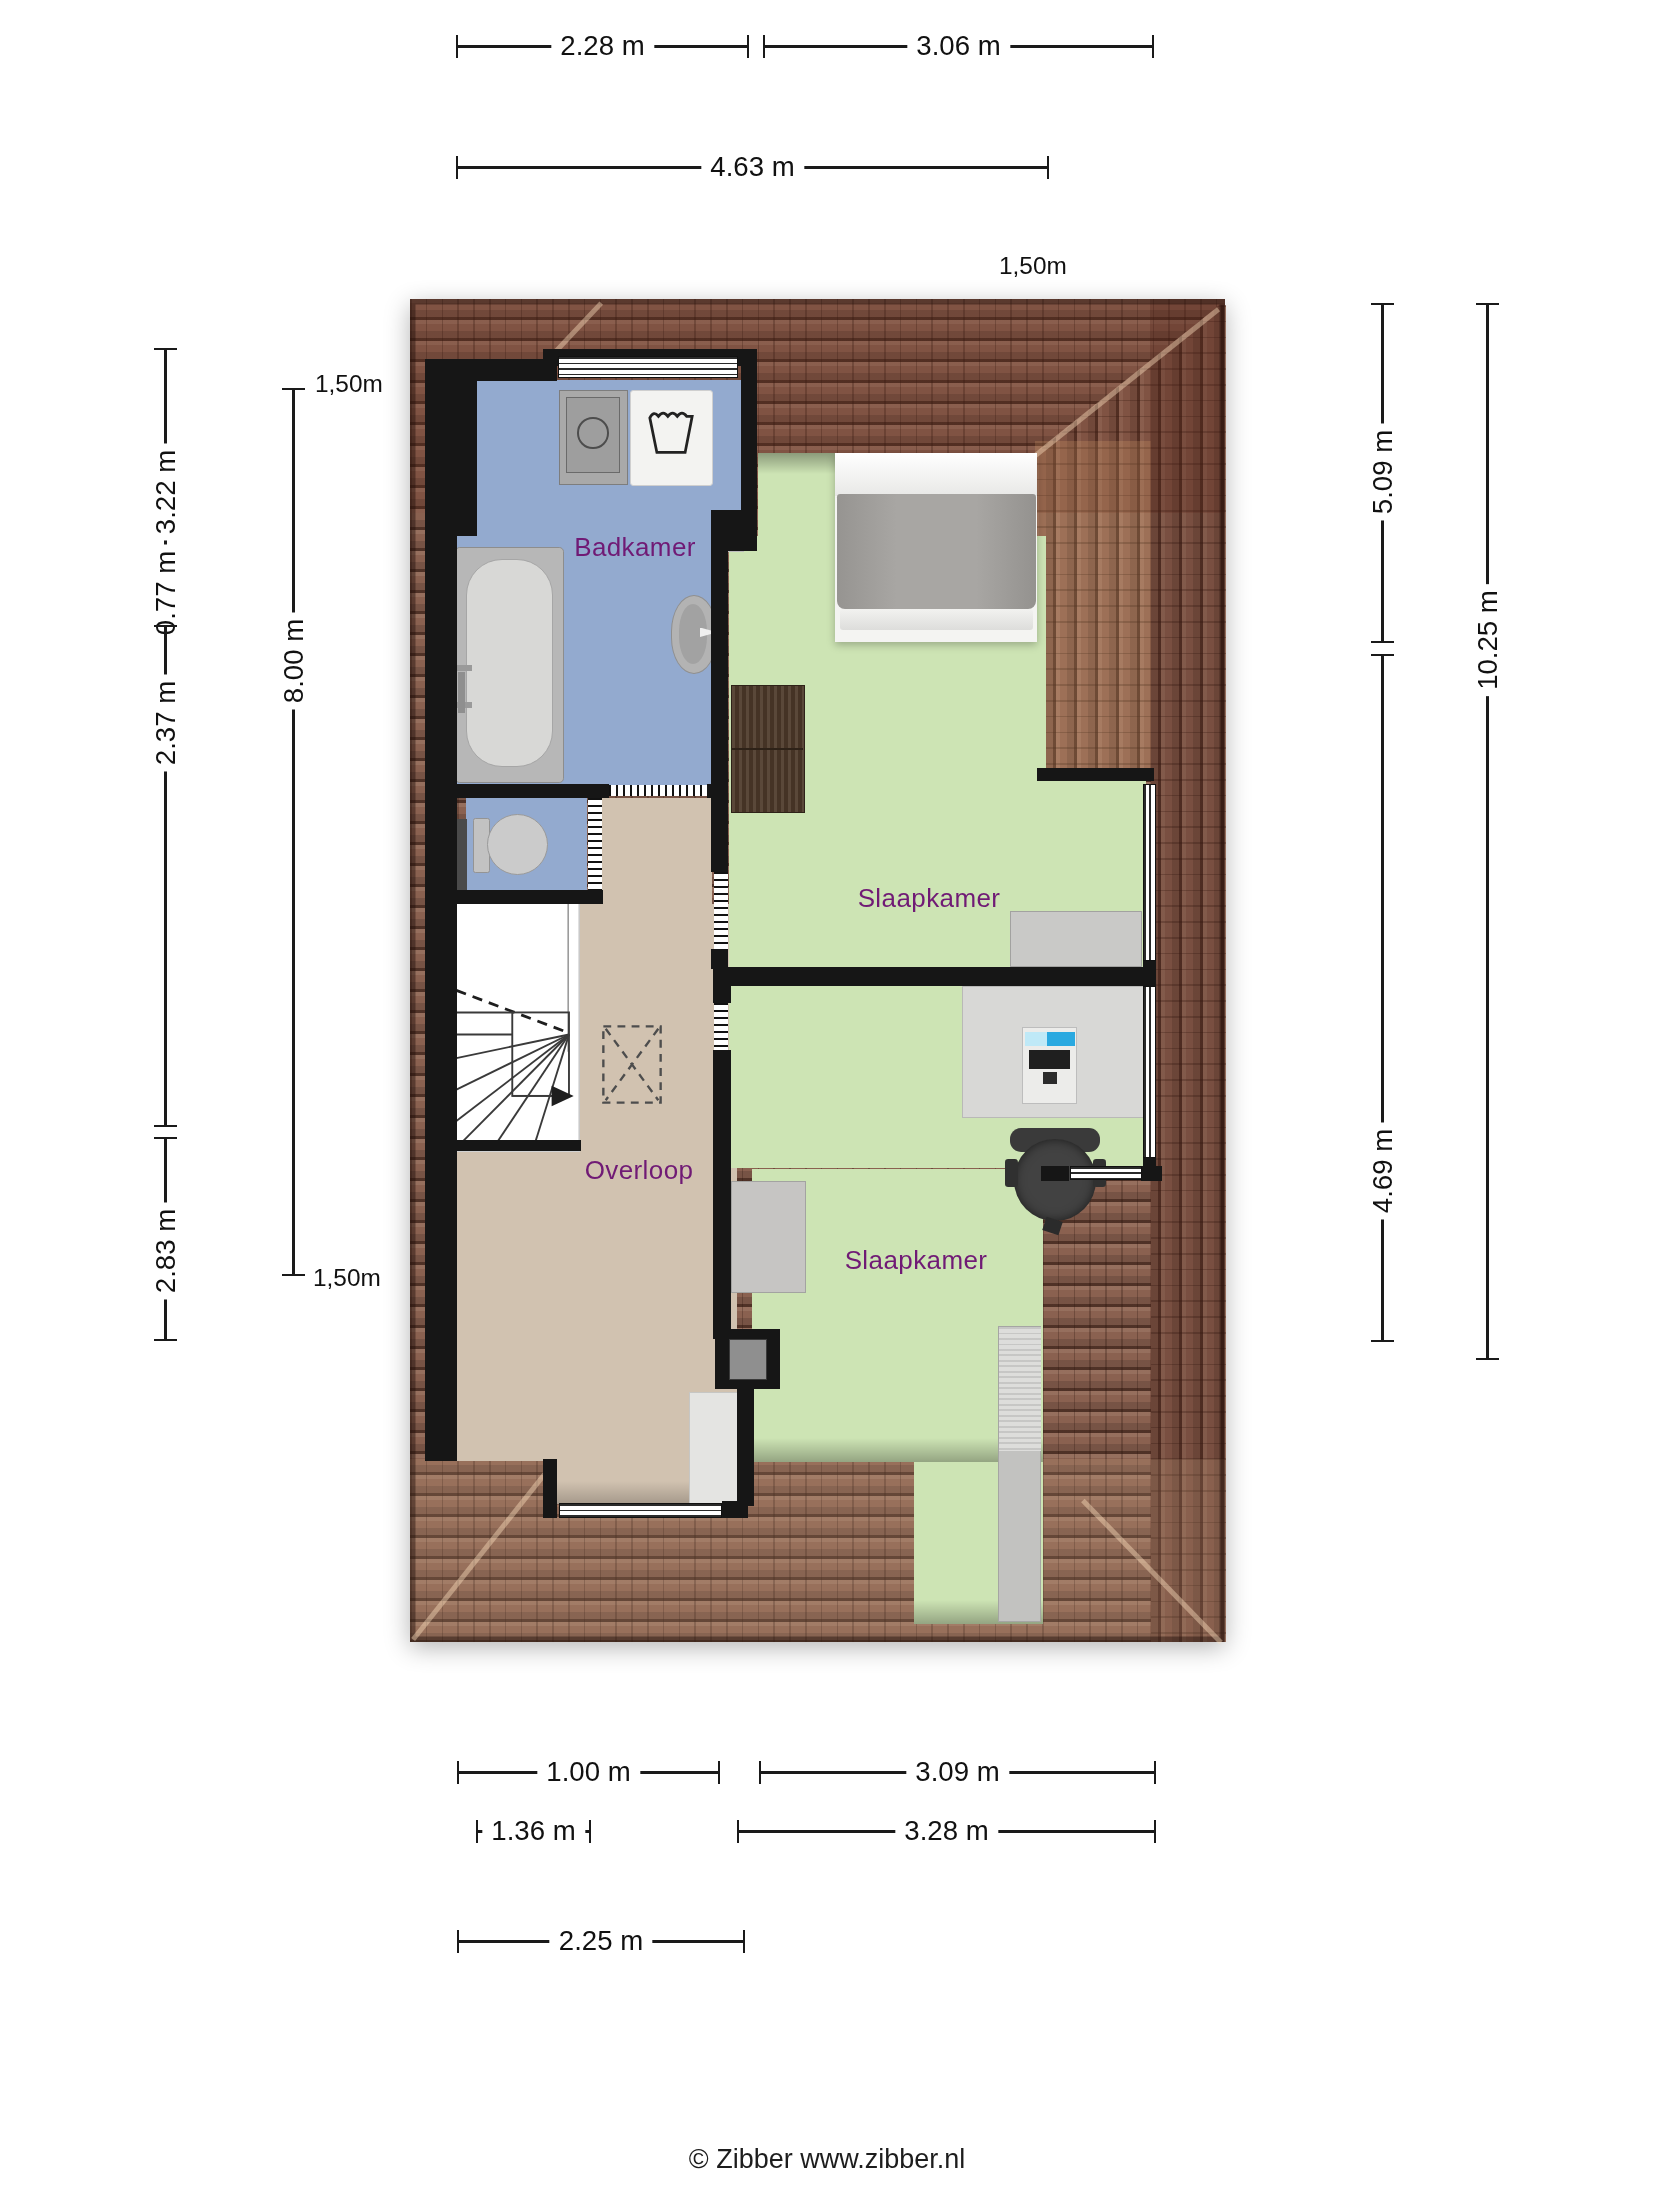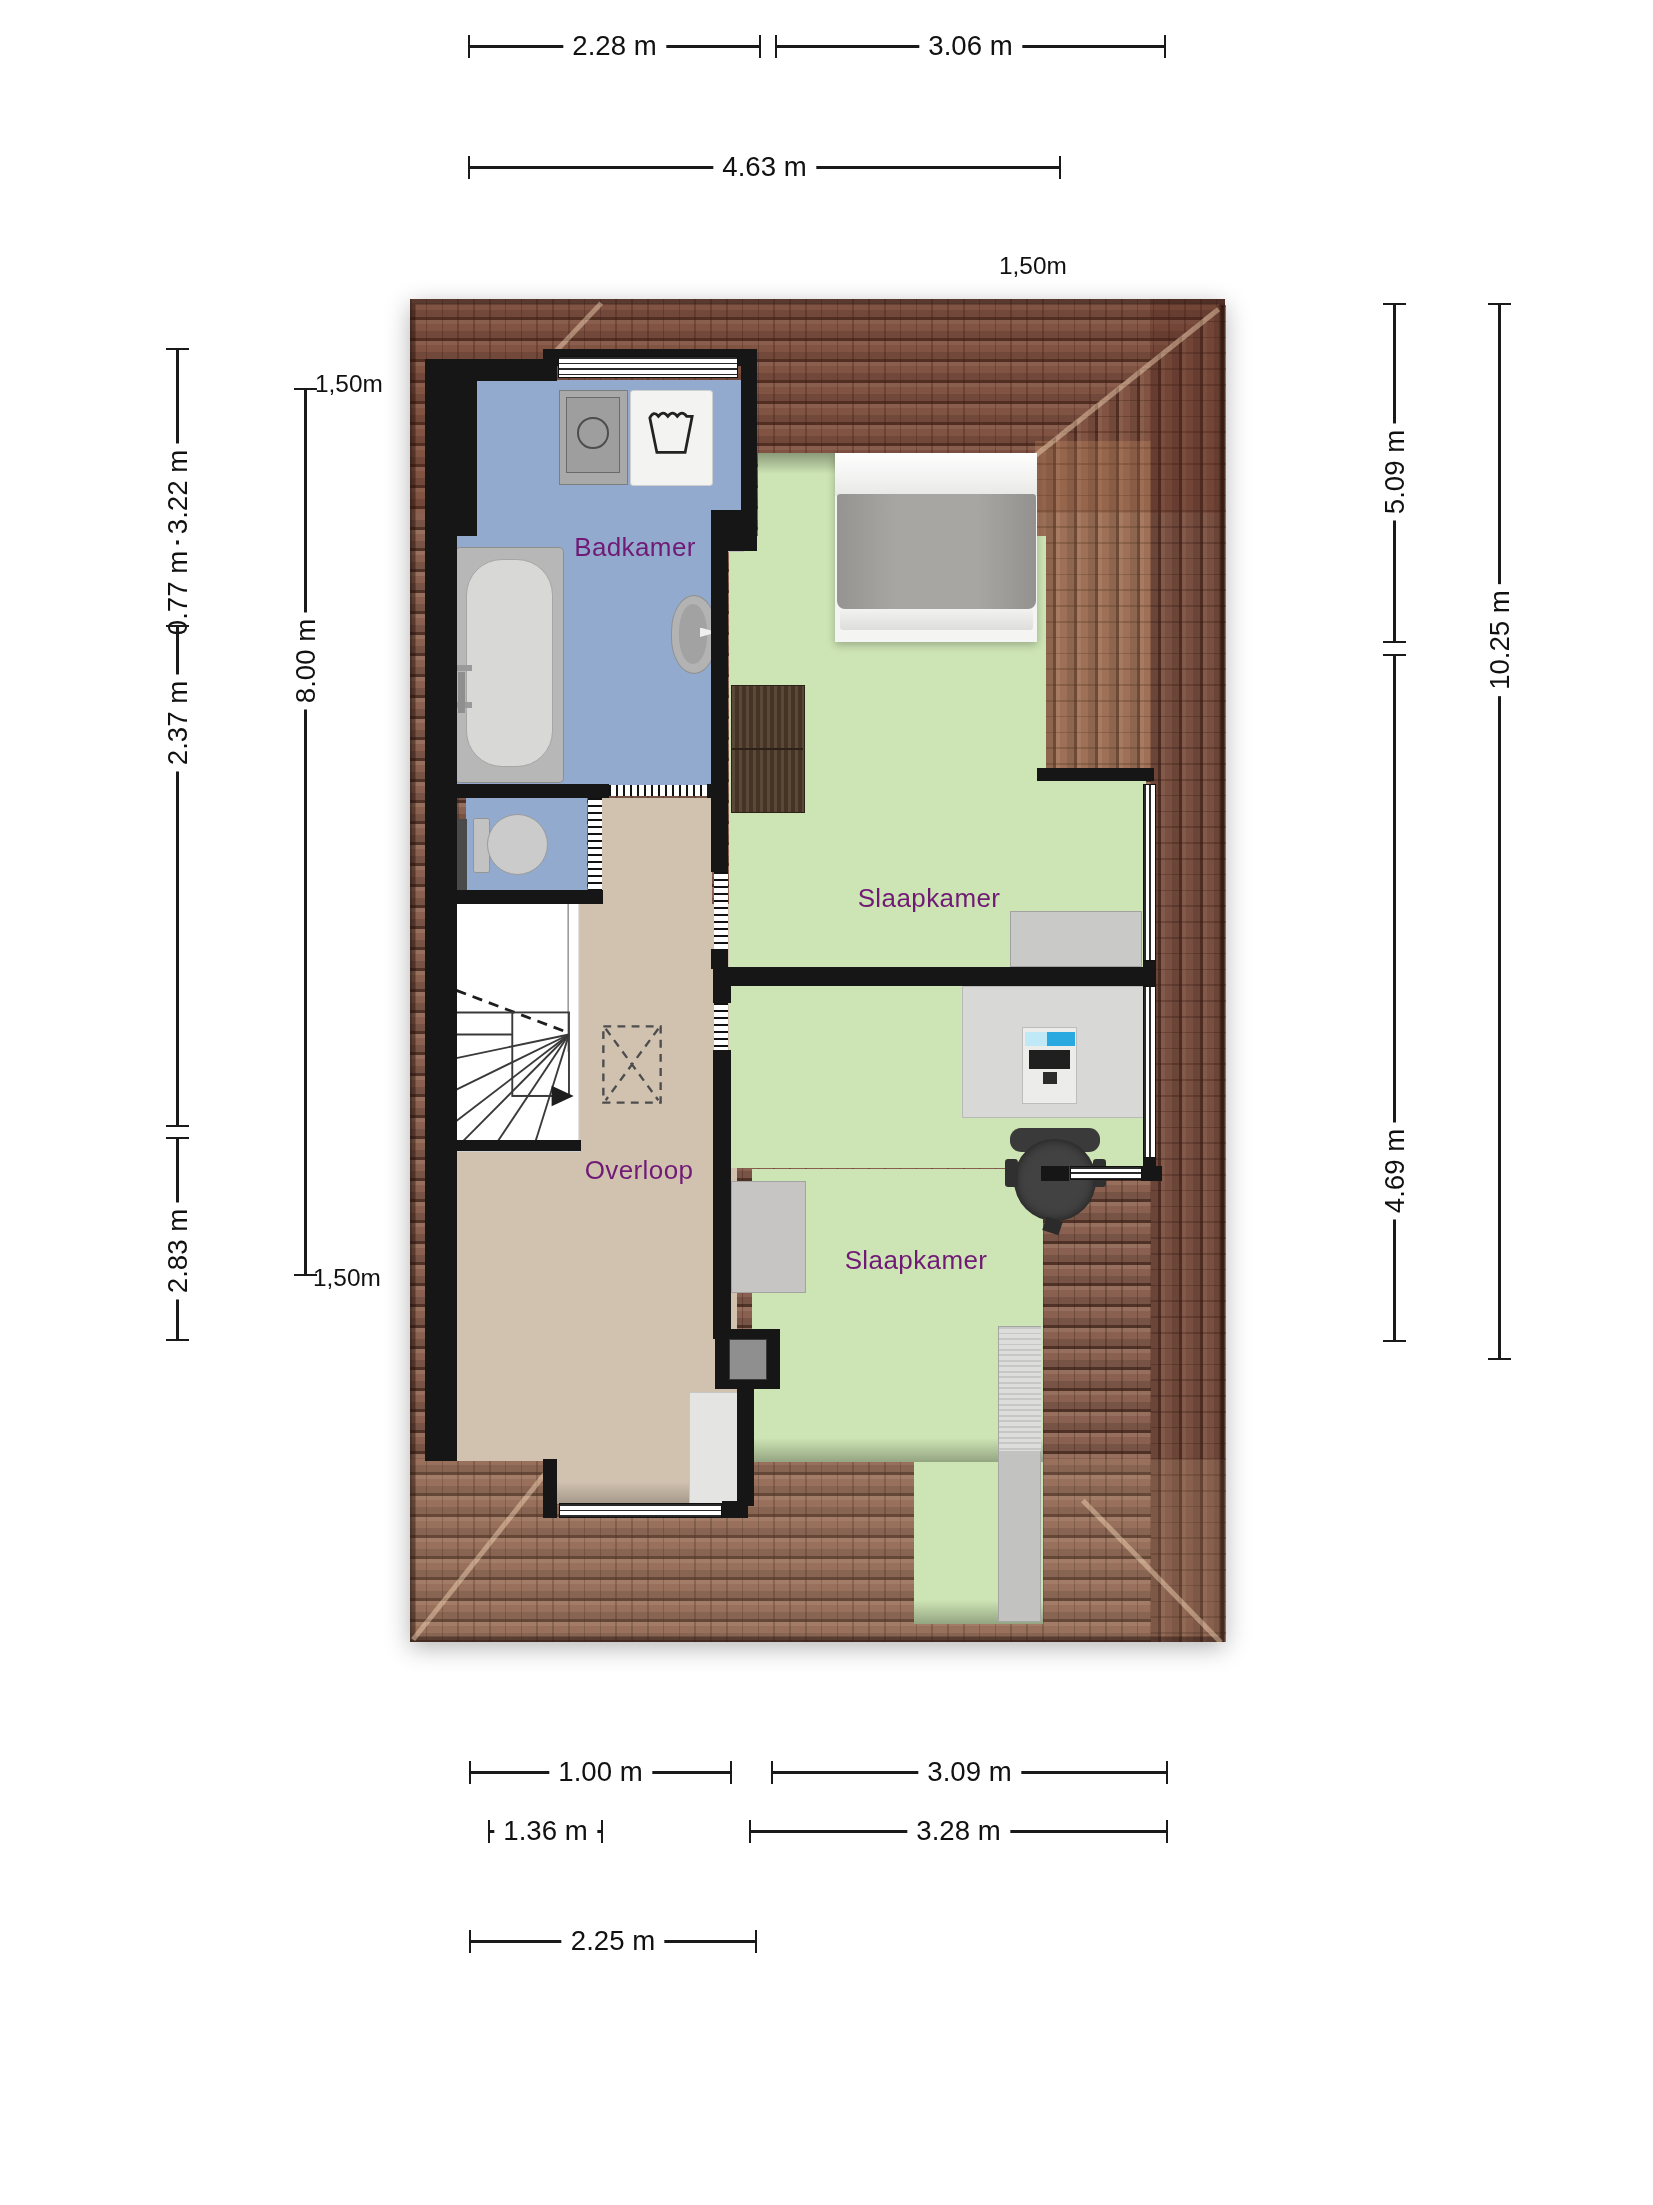--- a/index.html
+++ b/index.html
@@ -1,20 +1,20 @@
 <!DOCTYPE html>
 <html style="font-size:12.6px"><head>
 <meta charset="utf-8">
 <style>
   html,body{margin:0;padding:0;background:#fff;}
   .page{position:relative;width:1654px;height:2205px;background:#ffffff;overflow:hidden;
         font-family:"Liberation Sans", sans-serif;color:#1a1a1a;}
 
   
-  .dim{position:absolute;font-size:27.6px;color:#111;margin-left:12px;}
+  .dim{position:absolute;font-size:27.6px;color:#111;}
   .dim .ln{position:absolute;background:#1a1a1a;}
   .dim.h .ln{left:0;right:0;top:10.2px;height:2.4px;}
   .dim.h{height:23px;}
   .dim.h .tk{position:absolute;width:2.4px;height:23px;top:0;background:#1a1a1a;}
   .dim.v{width:23px;}
   .dim.v .ln{top:0;bottom:0;left:10.2px;width:2.4px;}
   .dim.v .tk{position:absolute;height:2.4px;width:23px;left:0;background:#1a1a1a;}
   .tk.a{left:0;top:0;}
   .dim.h .tk.b{right:0;left:auto;}
   .dim.v .tk.b{bottom:0;top:auto;}
@@ -331,15 +331,16 @@
       <div class="tk b"></div>
     <span class="dlab">3.28 m</span>
   </div>
   <div class="dim h" style="left:457px;top:1930px;width:288px;">
     <div class="ln"></div>
       <div class="tk a"></div>
       <div class="tk b"></div>
     <span class="dlab">2.25 m</span>
   </div>
 
+  <div class="foot" style="top:2144px;">© Zibber www.zibber.nl</div>
 
 </div>
 
 
 </body></html>

